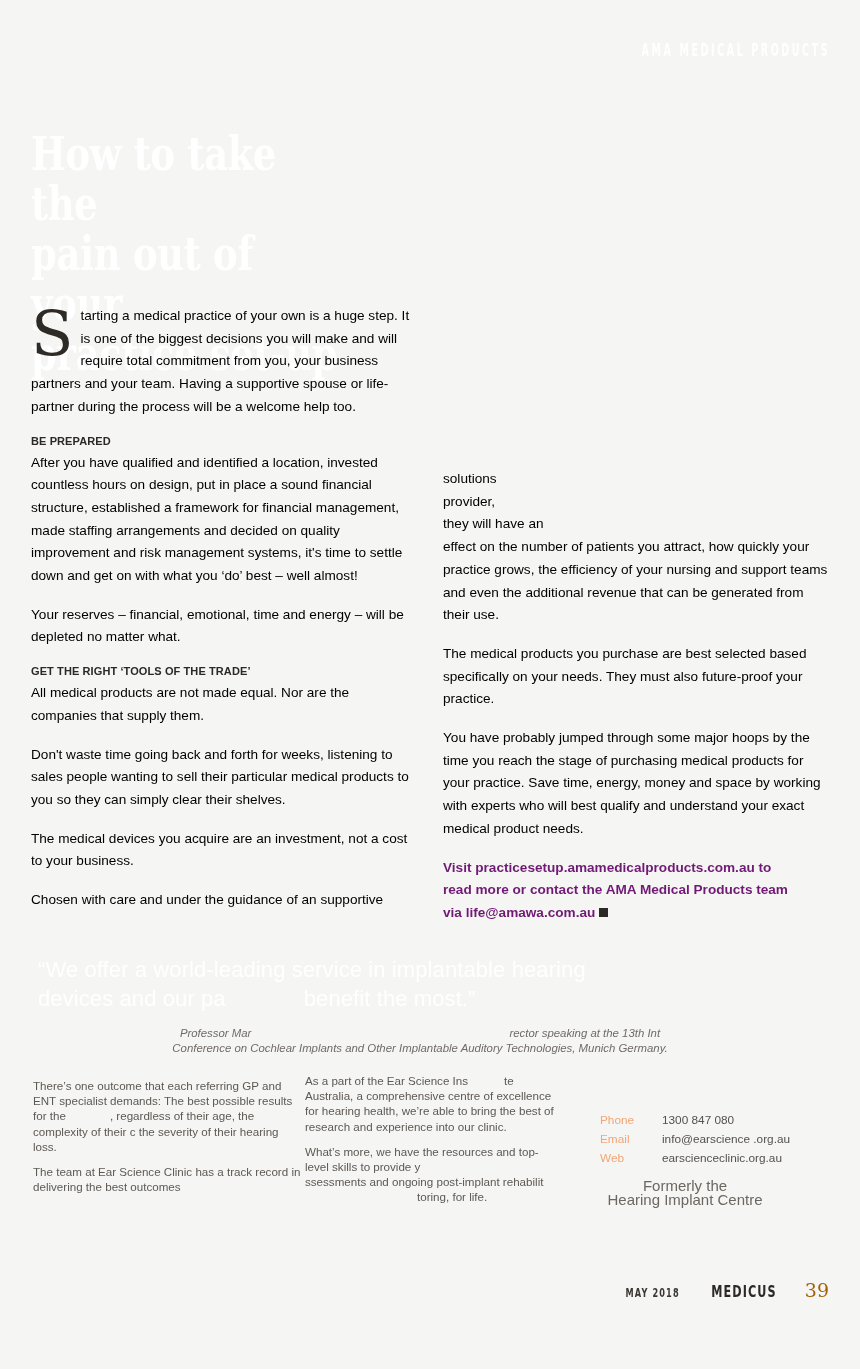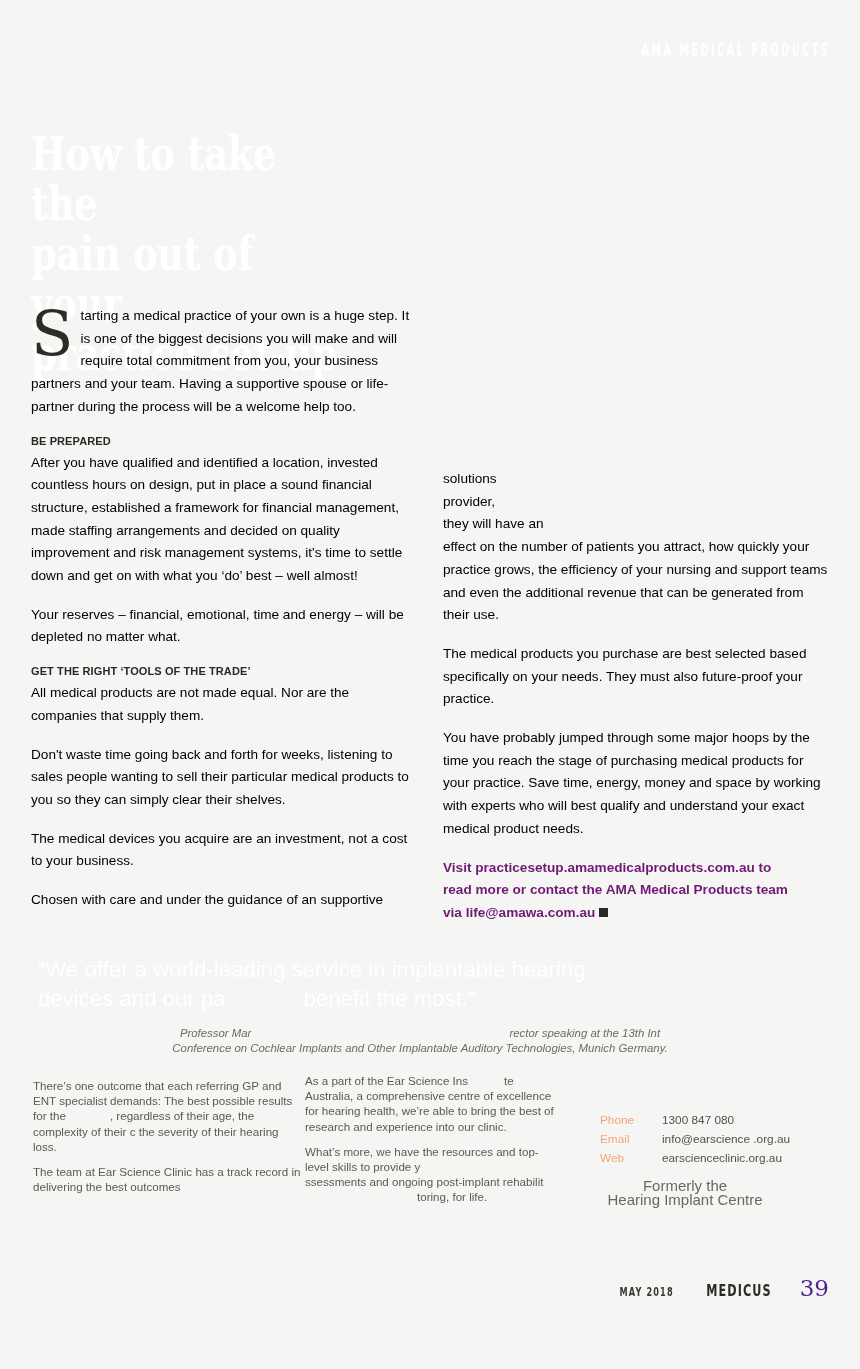--- a/index.html
+++ b/index.html
@@ -207,22 +207,22 @@
     font-family: "DejaVu Sans Condensed", "Liberation Sans Narrow", "Liberation Sans", sans-serif;
     font-size: 16px;
     font-weight: 700;
     letter-spacing: 1.4px;
     color: #2b2825;
     transform: scaleX(0.78);
     transform-origin: center baseline;
   }
   .f-page {
     font-family: "DejaVu Serif", "Liberation Serif", serif;
-    font-size: 23px;
-    color: #4c1d95;
+    font-size: 19px;
+    color: #a16207;
     margin-left: 8px;
   }
 </style>
 </head>
 <body>
 
 <div class="page">
 
   <div class="kicker">AMA MEDICAL PRODUCTS</div>
 

